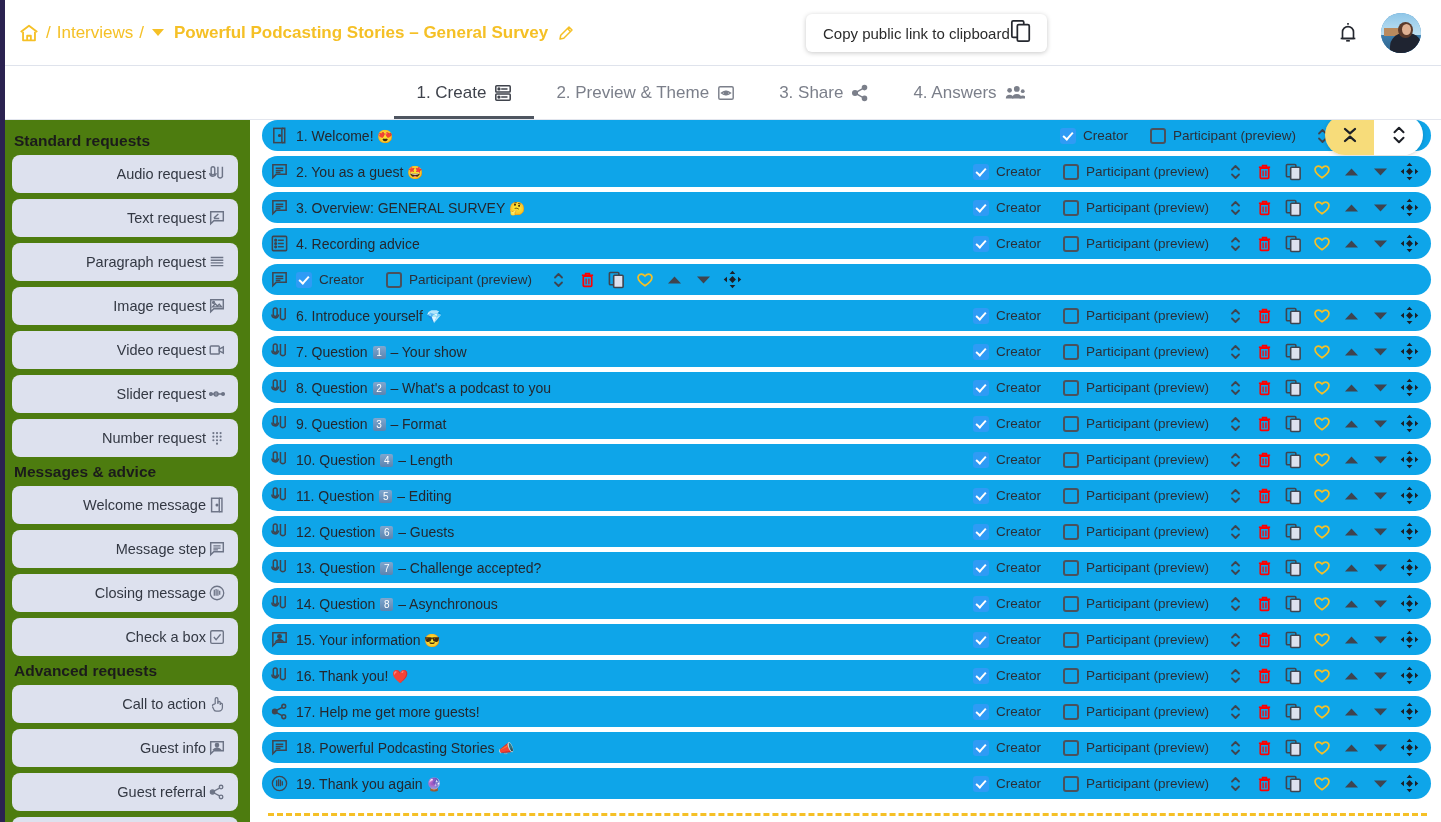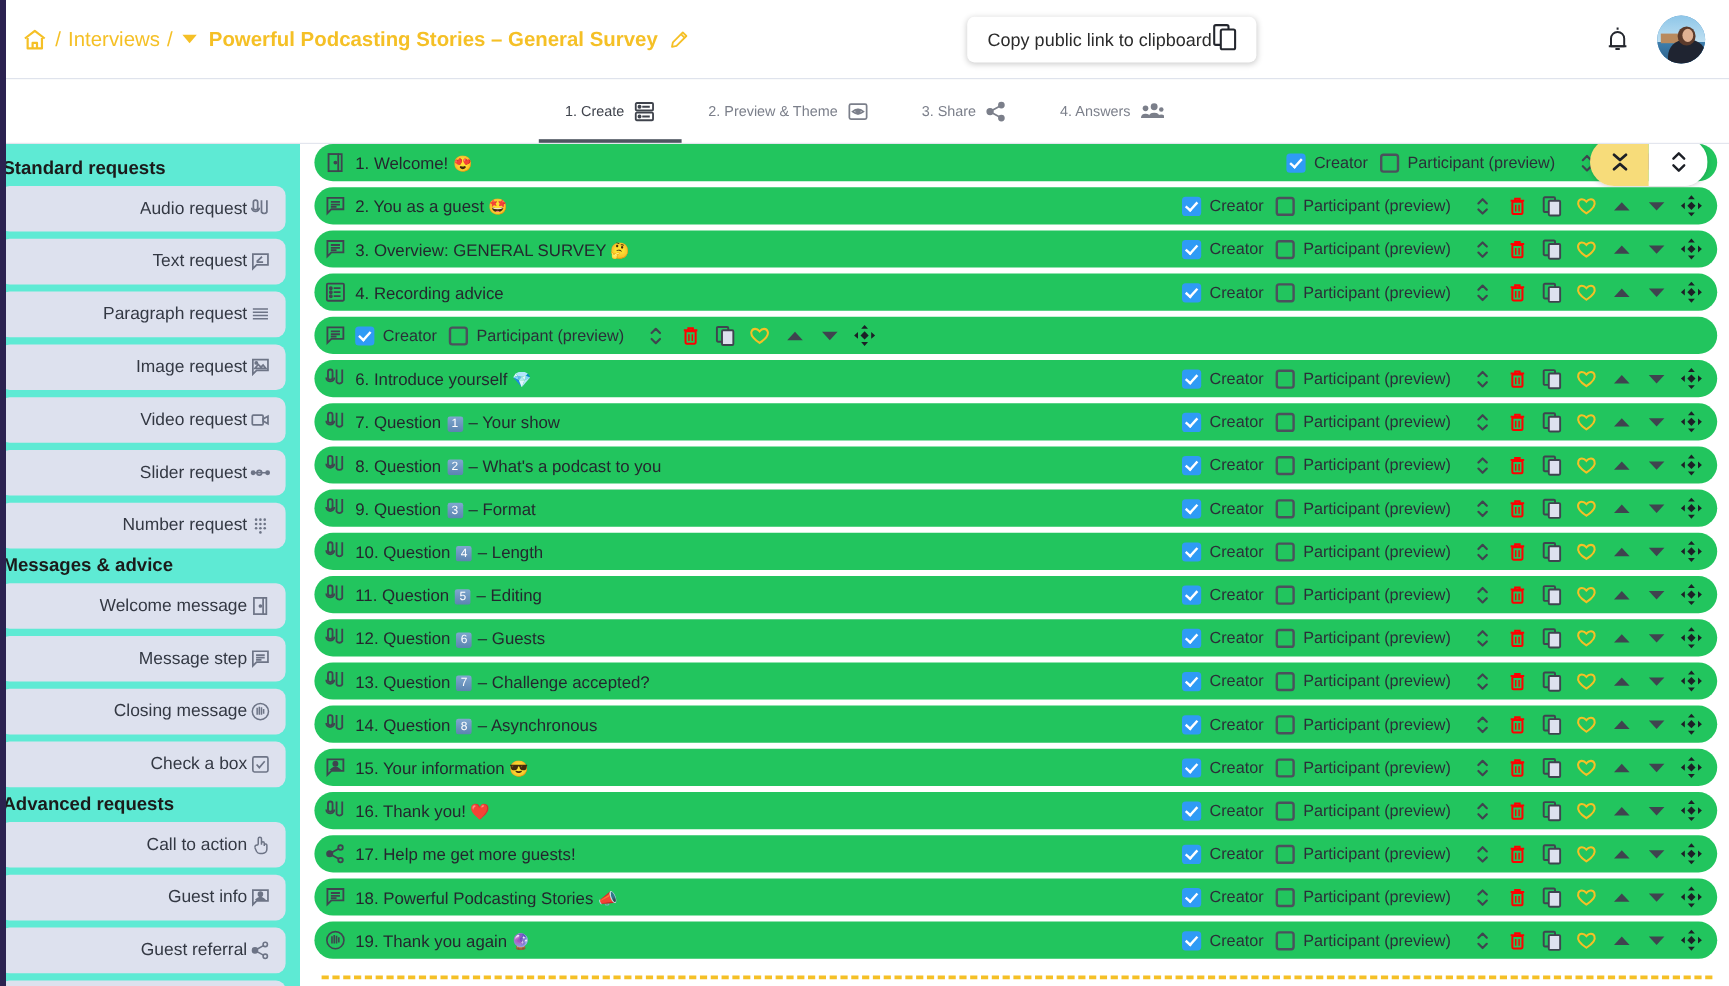--- a/index.html
+++ b/index.html
@@ -61,63 +61,63 @@
   .avatar .body { position: absolute; left: 9px; top: 50%; width: 32px; height: 24px; border-radius: 14px 14px 0 0; background: #1f2431; }
   .avatar .face { position: absolute; left: 21px; top: 28%; width: 9px; height: 11px; border-radius: 50%; background: #e0b193; }
 
   
   .tabs {
     height: 54px; flex: 0 0 54px; display: flex; justify-content: center; align-items: stretch;
     border-bottom: 1px solid #e3e6ee; background: #fff; gap: 0;
   }
   .tab {
     display: flex; align-items: center; gap: 8px; padding: 0 22px;
-    font-size: 12px; color: #7b7f8a; cursor: pointer; position: relative;
+    font-size: 17px; color: #7b7f8a; cursor: pointer; position: relative;
   }
   .tab.active { color: #3f434c; }
   .tab.active::after {
     content: ""; position: absolute; left: 0; right: 0; bottom: 0; height: 3px; background: #4e5560;
   }
   .tab svg { display: block; }
 
   
   .body-wrap { flex: 1; display: flex; min-height: 0; }
 
   
   .sidebar {
-    width: 250px; flex: 0 0 250px; padding: 8px 12px 0 0; background: #5eead4;
+    width: 250px; flex: 0 0 250px; padding: 8px 12px 0 12px; background: #4d7c0f;
     overflow: hidden;
   }
   .grp-title { font-size: 15.5px; font-weight: 700; color: #1b1b1b; margin: 4px 0 5px 2px; }
   .side-item {
     height: 38px; margin-bottom: 6px; background: #dde1ee; border-radius: 8px;
     display: flex; align-items: center; justify-content: flex-end;
     padding: 0 10px 0 22px; cursor: pointer;
   }
   .side-item .txt { font-size: 14.5px; color: #333843; white-space: nowrap; overflow: hidden; text-overflow: ellipsis; }
   .side-item .ic { flex: 0 0 22px; height: 22px; display: flex; align-items: center; justify-content: center; color: #6d7486; }
 
   
   .list-col { flex: 1; min-width: 0; padding: 0 10px 0 12px; position: relative; overflow: hidden; }
   .step-row {
-    height: 31px; margin-bottom: 5px; background: #22c55e; border-radius: 16px;
+    height: 31px; margin-bottom: 5px; background: #0ea5e9; border-radius: 16px;
     display: flex; align-items: center; position: relative; cursor: pointer;
   }
   .step-row .type-ic {
     flex: 0 0 34px; display: flex; align-items: center; justify-content: center; color: #3f444f;
   }
   .step-row .label { flex: 1; font-size: 14px; color: #24272e; white-space: nowrap; overflow: hidden; }
   .step-row .label .emo { font-size: 13px; }
   .numbox {
     display: inline-block; background: linear-gradient(#7fa7cf,#5b84b0); color: #fff;
     font-size: 10px; line-height: 13px; width: 13px; height: 13px; text-align: center;
     border-radius: 2px; vertical-align: 1px; margin: 0 1px;
   }
 
-  .roles { display: flex; align-items: center; gap: 10px; margin-right: 16px; }
+  .roles { display: flex; align-items: center; gap: 22px; margin-right: 16px; }
   .role { display: flex; align-items: center; gap: 7px; font-size: 13.5px; color: #2b2f38; }
   .cb { width: 16px; height: 16px; border-radius: 3px; display: inline-block; position: relative; }
   .cb.on { background: #2f9bf5; }
   .cb.on::after {
     content: ""; position: absolute; left: 5px; top: 2px; width: 4px; height: 8px;
     border: solid #fff; border-width: 0 2px 2px 0; transform: rotate(42deg);
   }
   .cb.off { border: 2px solid #4b515c; background: transparent; }
 
   .row-actions { display: flex; align-items: center; gap: 9px; padding-right: 12px; }

